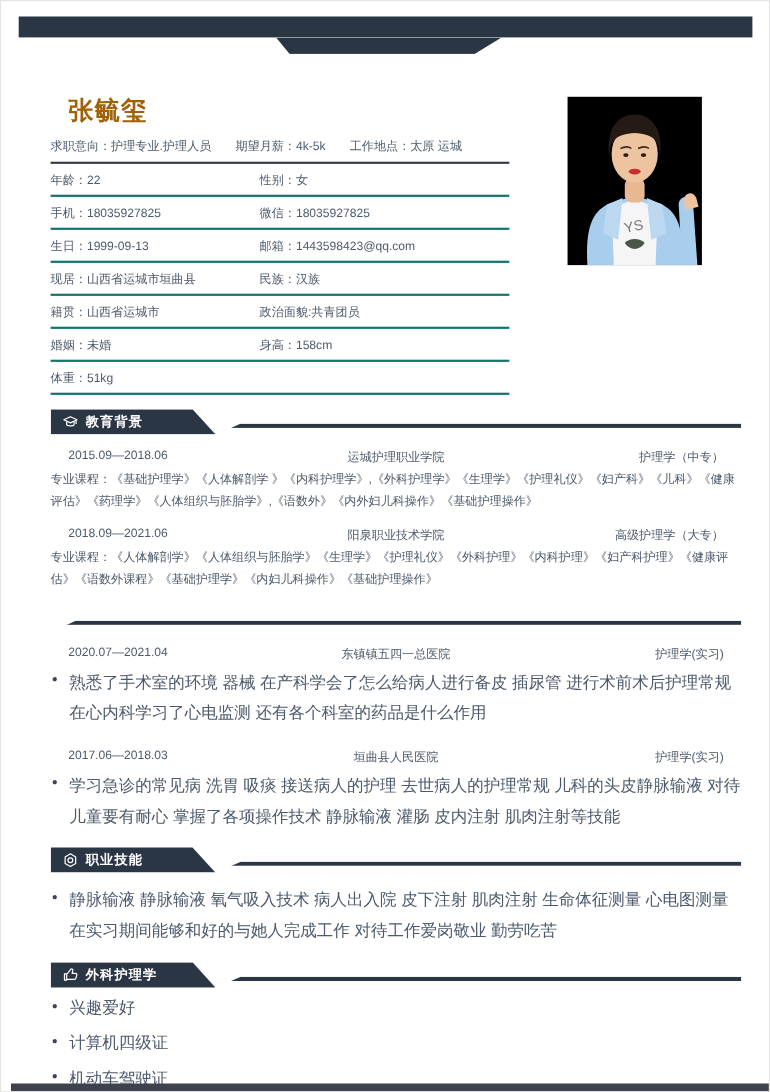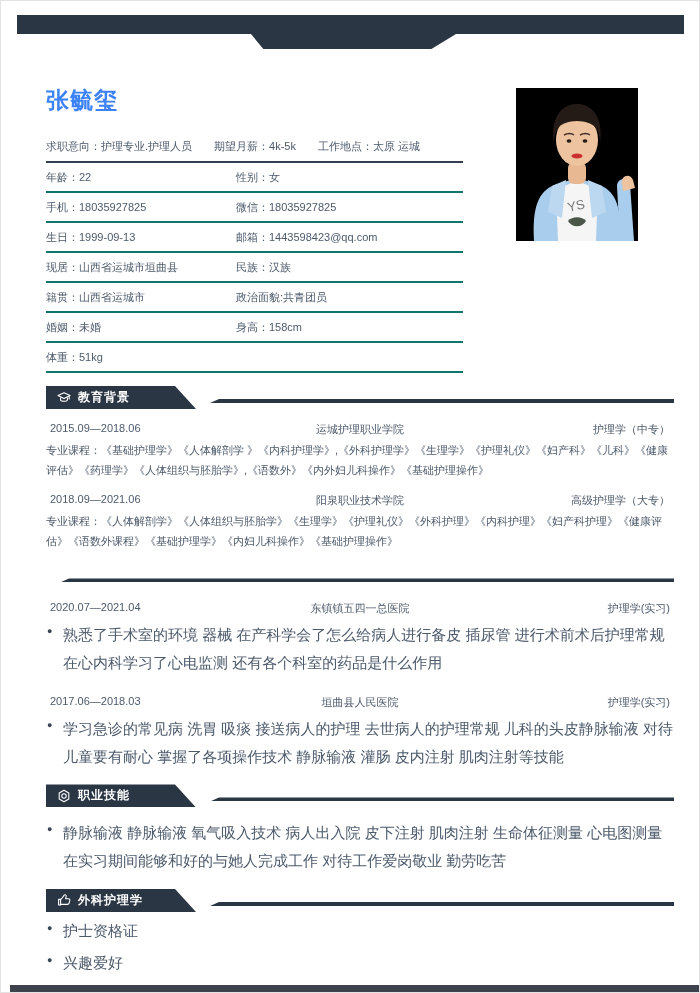--- a/index.html
+++ b/index.html
@@ -12,22 +12,22 @@
   }
   
   .top-bar { position:absolute; top:14px; left:16px; right:15px; height:19px; background:#2b3645; }
   .top-bar-tab { position:absolute; top:33px; left:250px; width:205px; height:15px; background:#2b3645;
     clip-path:polygon(0 0,100% 0,88% 100%,6% 100%); }
   
   .bottom-bar { position:absolute; bottom:0; left:9px; right:0; height:7px; background:#3d424d; }
 
   .content { position:relative; padding:84px 25px 0 45px; }
 
-  .name { font-size:23px; font-weight:bold; color:#3b82f6; letter-spacing:1px; }
-  .objective-line { margin-top:23px; font-size:11px; color:#4c5a6b; display:flex; }
+  .name { font-size:23px; font-weight:bold; color:#a16207; letter-spacing:1px;margin-left:16px; }
+  .objective-line { margin-top:9px; font-size:11px; color:#4c5a6b; display:flex; }
   .objective-line span { margin-right:22px; }
   .head-rule { width:417px; border-top:2.5px solid #333f4e; margin-top:7px; }
 
   
   .profile { width:417px; font-size:11px; }
   .profile-row { display:flex; padding:7px 0 6px; border-bottom:2px solid #0f766e; }
   .profile-row .cell-left { width:190px; }
   .profile-row .cell-right { flex:1; }
 
   
@@ -38,21 +38,21 @@
   .section { margin-bottom:14px; }
   .sec-head { display:flex; align-items:flex-start; height:24px; }
   .sec-tab { width:150px; height:23px; background:#2b3645; color:#fff;
     clip-path:polygon(0 0,86% 0,100% 100%,0 100%);
     display:flex; align-items:center; gap:7px; padding-left:11px;
     font-size:12px; font-weight:bold; letter-spacing:1px; }
   .sec-line { flex:1; height:4px; background:#2b3645; margin:13px 0 0 14px;
     clip-path:polygon(9px 0,100% 0,100% 100%,0 100%); }
   .sec-icon { width:14px; height:14px; flex:0 0 auto; display:block; }
 
-  .entry-head { display:flex; font-size:11px; color:#4c5a6b; margin:12px 4px 3px; }
+  .entry-head { display:flex; font-size:11px; color:#4c5a6b; margin:12px 16px 3px; }
   .entry-head .e-date { width:170px; }
   .entry-head .e-org { flex:1; text-align:center; }
   .entry-head .e-role { width:170px; text-align:right; }
 
   .desc { font-size:11px; line-height:1.85; color:#4c5a6b; margin-top:3px; }
 
   .bullet { position:relative; padding-left:17px; font-size:15px; line-height:1.85; color:#4c5a6b; margin-top:5px; }
   .bullet::before { content:"●"; position:absolute; left:1px; top:2px; font-size:9px; color:#3a4453; }
 
   .cert-list .bullet { margin-top:0; margin-bottom:8px; line-height:1.6; }
@@ -214,21 +214,20 @@
             <svg class="sec-icon" viewBox="0 0 14 14">
               <path d="M1.6 6.4 H3.6 V12 H1.6 Z" fill="none" stroke="#fff" stroke-width="1.1" stroke-linejoin="round"></path>
               <path d="M3.6 11.4 H10.2 C11.4 11.4 12 10.8 12.2 9.8 L12.8 7.4 C13 6.4 12.4 5.8 11.4 5.8 H8.6 L9.2 3.2 C9.4 2 8 1.2 7.2 2.2 L4.4 6 H3.6" fill="none" stroke="#fff" stroke-width="1.1" stroke-linejoin="round"></path>
             </svg>
             <span>外科护理学</span>
           </div>
           <div class="sec-line"></div>
         </div>
         <div class="sp-sm"></div>
         <div class="cert-list">
-          <div class="bullet">护士资格证</div>
           <div class="bullet">兴趣爱好</div>
           <div class="bullet">计算机四级证</div>
           <div class="bullet">机动车驾驶证</div>
         </div>
       </div>
 
       <div class="section">
         <div class="sec-head">
           <div class="sec-tab">
             <svg class="sec-icon" viewBox="0 0 14 14">

